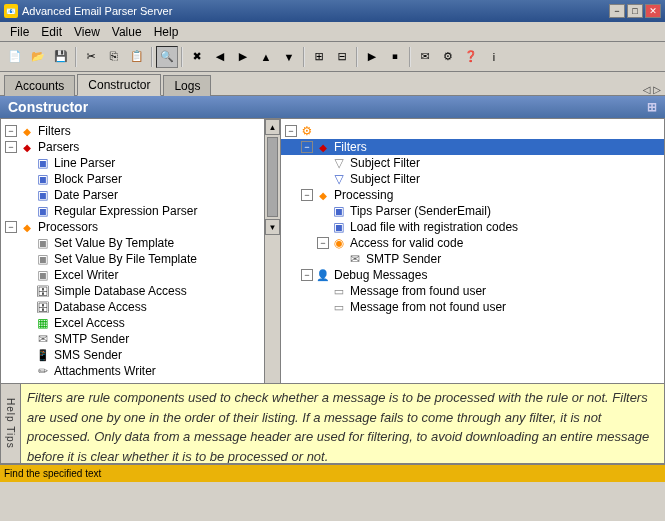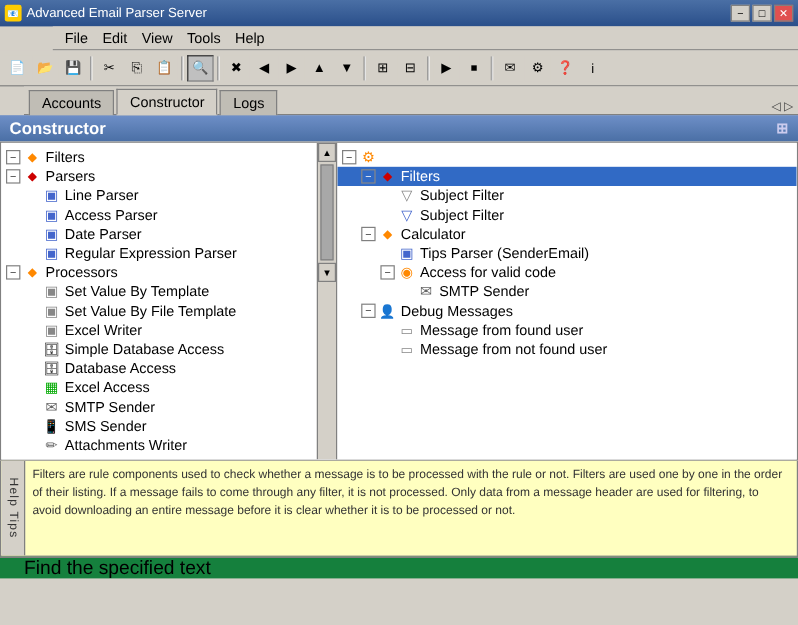--- a/index.html
+++ b/index.html
@@ -59,21 +59,20 @@
     .title-btn.close { background: #e05050; color: white; }
 
     
     .menu-bar {
       background: #d4d0c8;
       height: 20px;
       display: flex;
       align-items: flex-end;
       padding: 0 4px;
       border-bottom: 1px solid #808080;
-      margin-left: 44px;
     }
     .menu-item {
       padding: 2px 6px;
       font-size: 12px;
       cursor: pointer;
     }
 
     
     .toolbar {
       background: #d4d0c8;
@@ -104,21 +103,20 @@
     }
 
     
     .tabs-bar {
       background: #d4d0c8;
       height: 24px;
       display: flex;
       align-items: flex-end;
       padding: 0 4px;
       border-bottom: 1px solid #808080;
-      margin-left: 20px;
     }
     .tab {
       padding: 3px 10px;
       font-size: 12px;
       border: 1px solid #808080;
       border-bottom: none;
       background: #c0bdb5;
       cursor: pointer;
       margin-right: 2px;
       position: relative;
@@ -362,34 +360,35 @@
       justify-content: center;
       writing-mode: vertical-rl;
       text-orientation: mixed;
       font-size: 10px;
       color: #333;
       letter-spacing: 1px;
     }
     .help-text {
       flex: 1;
       padding: 4px 6px;
-      font-size: 10px;
+      font-size: 13px;
       line-height: 1.5;
       color: #333;
+      font-style: italic;
     }
 
     
     .status-bar {
       height: 18px;
-      background: #15803d;
+      background: #eab308;
       border-top: 1px solid #808080;
       display: flex;
       align-items: center;
-      padding: 0 20px;
-      font-size: 16px;
+      padding: 0 4px;
+      font-size: 10px;
     }
   </style>
 </head>
 <body>
 
 <div class="title-bar">
   <div class="title-bar-left">
     <div class="title-icon">📧</div>
     <span>Advanced Email Parser Server</span>
   </div>
@@ -397,21 +396,21 @@
     <div class="title-btn">−</div>
     <div class="title-btn">□</div>
     <div class="title-btn close">✕</div>
   </div>
 </div>
 
 <div class="menu-bar">
   <span class="menu-item">File</span>
   <span class="menu-item">Edit</span>
   <span class="menu-item">View</span>
-  <span class="menu-item">Tools</span>
+  <span class="menu-item">Value</span>
   <span class="menu-item">Help</span>
 </div>
 
 <div class="toolbar">
   <div class="toolbar-btn">📄</div>
   <div class="toolbar-btn">📂</div>
   <div class="toolbar-btn">💾</div>
   <div class="toolbar-separator"></div>
   <div class="toolbar-btn">✂</div>
   <div class="toolbar-btn">⎘</div>
@@ -466,21 +465,21 @@
         <span>Parsers</span>
       </div>
       <div class="tree-item tree-indent-2">
         <span class="tree-no-expand"></span>
         <span class="icon-folder ico-blue-page"></span>
         <span>Line Parser</span>
       </div>
       <div class="tree-item tree-indent-2">
         <span class="tree-no-expand"></span>
         <span class="icon-folder ico-blue-page"></span>
-        <span>Access Parser</span>
+        <span>Block Parser</span>
       </div>
       <div class="tree-item tree-indent-2">
         <span class="tree-no-expand"></span>
         <span class="icon-folder ico-blue-page"></span>
         <span>Date Parser</span>
       </div>
       <div class="tree-item tree-indent-2">
         <span class="tree-no-expand"></span>
         <span class="icon-folder ico-blue-page"></span>
         <span>Regular Expression Parser</span>
@@ -564,28 +563,33 @@
     </div>
     <div class="tree-item tree-indent-3">
       <span class="tree-no-expand"></span>
       <span class="icon-folder ico-filter-blue"></span>
       <span>Subject Filter</span>
     </div>
 
     <div class="tree-item tree-indent-2">
       <span class="tree-expand">−</span>
       <span class="icon-folder ico-orange-diamond"></span>
-      <span>Calculator</span>
+      <span>Processing</span>
     </div>
     <div class="tree-item tree-indent-3">
       <span class="tree-no-expand"></span>
       <span class="icon-folder ico-blue-page"></span>
       <span>Tips Parser (SenderEmail)</span>
     </div>
     <div class="tree-item tree-indent-3">
+      <span class="tree-no-expand"></span>
+      <span class="icon-folder ico-blue-page"></span>
+      <span>Load file with registration codes</span>
+    </div>
+    <div class="tree-item tree-indent-3">
       <span class="tree-expand">−</span>
       <span class="icon-folder ico-check"></span>
       <span>Access for valid code</span>
     </div>
     <div class="tree-item tree-indent-4">
       <span class="tree-no-expand"></span>
       <span class="icon-folder ico-envelope"></span>
       <span>SMTP Sender</span>
     </div>
 

